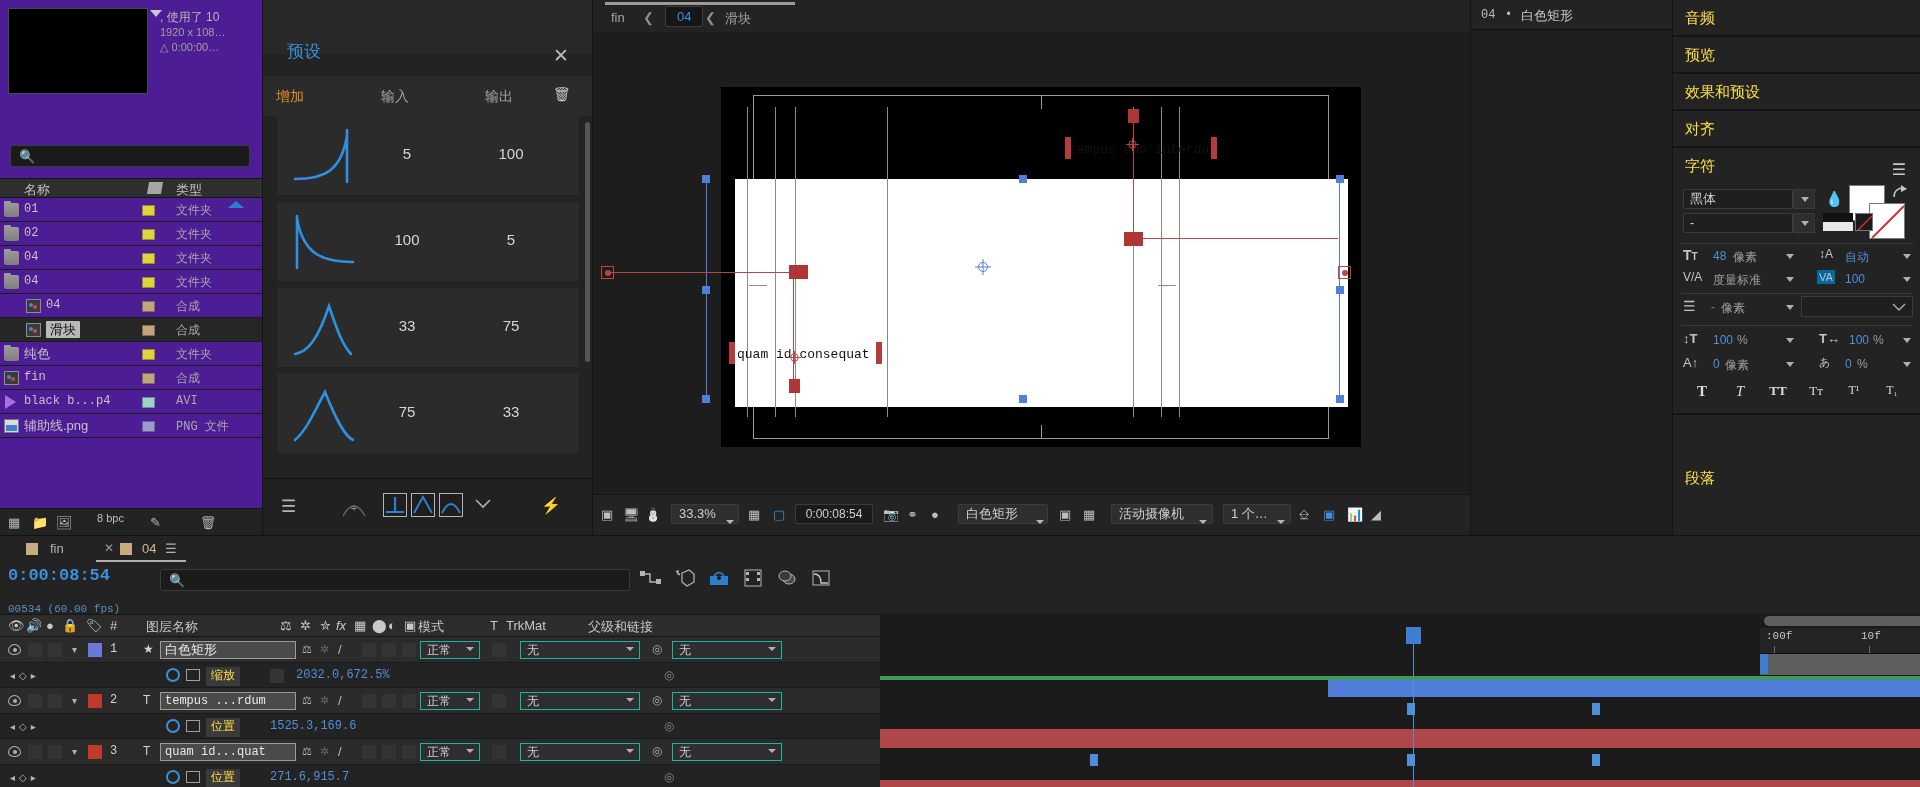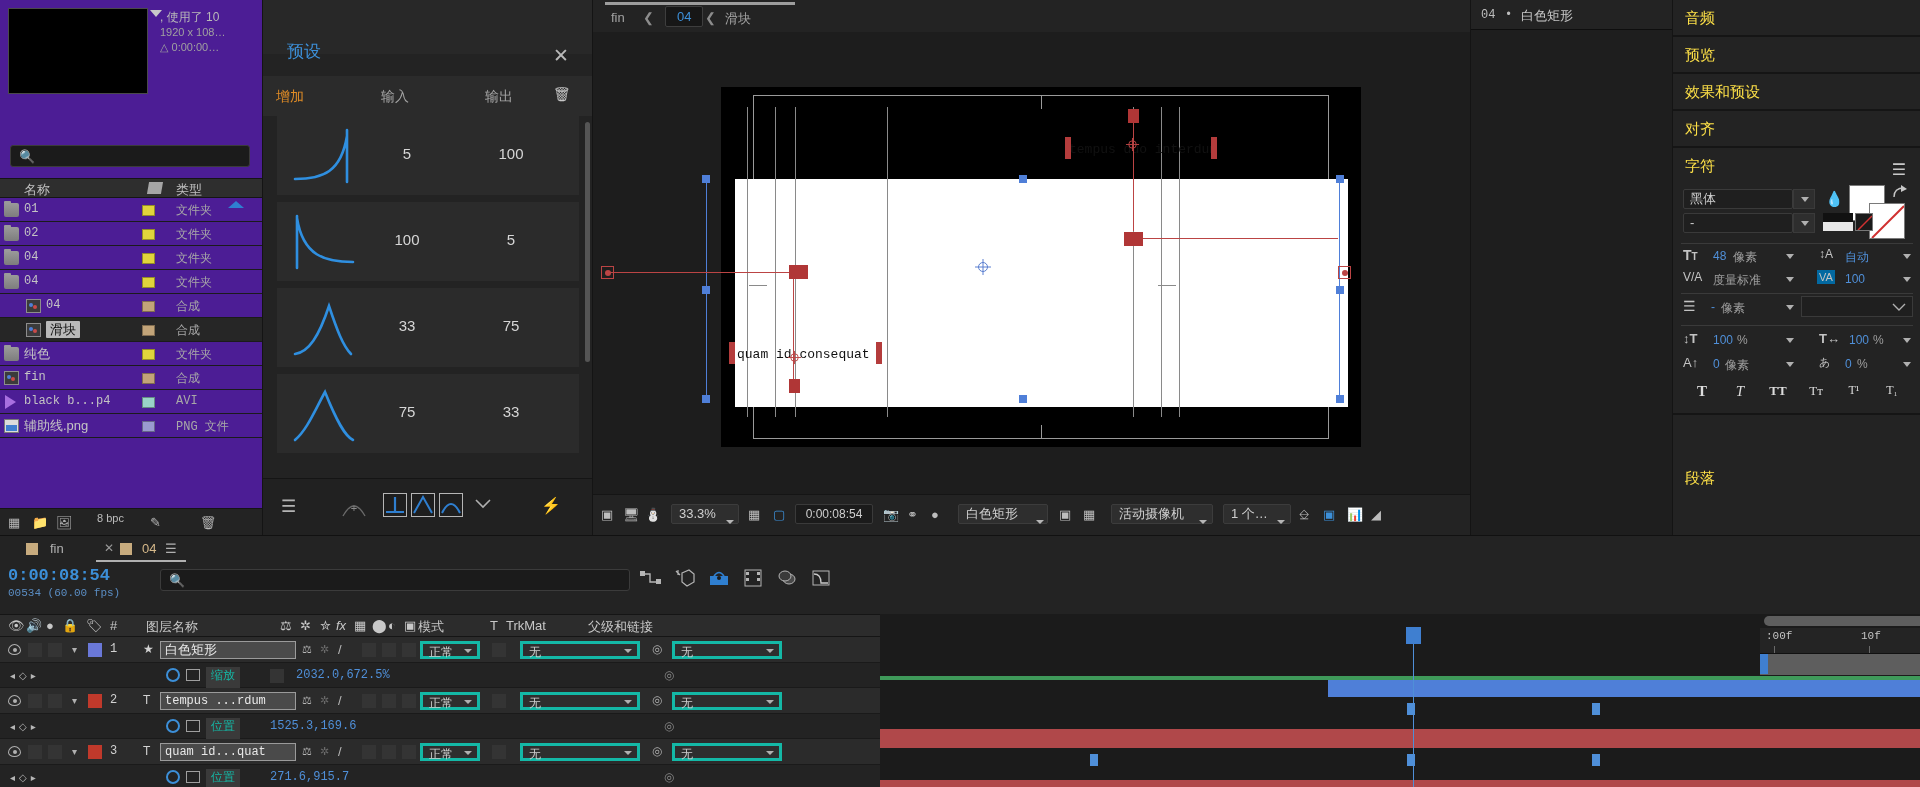--- a/index.html
+++ b/index.html
@@ -129,41 +129,41 @@
   .cicon { position:absolute; color:#c3c3c3; }
   .ccaret { position:absolute; width:0;height:0;border-left:4px solid transparent;border-right:4px solid transparent;border-top:5px solid #b0b0b0; }
 
   
   #timeline { left:0; top:535px; width:1920px; height:252px; background:#232323; border-top:1px solid #111; }
   #tl-tabs { position:absolute; left:0; top:0; width:1920px; height:26px; background:#232323; }
   #tl-tabs .sw { position:absolute; top:7px; width:12px; height:12px; background:#c7ab7e; }
   #tl-tabs .nm { position:absolute; top:5px; font-size:13px; }
   #tl-time { position:absolute; left:8px; top:30px; width:160px; }
   #tl-time .big { font-size:17px; font-weight:bold; color:#3c8fd8; font-family:"Liberation Mono",monospace;}
-  #tl-time .small { font-size:11px; color:#5b8ec4; font-family:"Liberation Mono",monospace; margin-top:2px;}
+  #tl-time .small { font-size:11px; color:#5b8ec4; font-family:"Liberation Mono",monospace; margin-top:18px;}
   #tl-search { position:absolute; left:160px; top:33px; width:470px; height:22px; background:#1b1b1b; border:1px solid #3b3b3b; border-radius:3px; }
   #tl-search .mag { position:absolute; left:8px; top:3px; font-size:13px; color:#9a9a9a; }
   #tl-tools { position:absolute; left:640px; top:32px; }
   #tl-tools .ti { position:absolute; top:0; }
   .tl-head { position:absolute; left:0; top:78px; width:880px; height:23px; background:#2c2c2c; border-top:1px solid #151515; border-bottom:1px solid #151515; font-size:13px; color:#c8c8c8;}
   .tl-head span { position:absolute; top:3px; }
   #layers { position:absolute; left:0; top:101px; width:880px; height:151px; }
   .lrow { position:relative; height:26px; border-bottom:1px solid #1a1a1a; background:#2b2b2b; }
   .prow-k { position:relative; height:25px; border-bottom:1px solid #1a1a1a; background:#232323; }
   .eye { position:absolute; left:8px; top:7px; width:13px; height:11px; border:1px solid #b0b0b0; border-radius:50% 50% 50% 50%/60% 60% 40% 40%; }
   .eye:after{content:"";position:absolute;left:4px;top:3px;width:4px;height:4px;border-radius:50%;background:#b0b0b0;}
   .sqbox { position:absolute; top:6px; width:14px; height:14px; background:#343434; }
   .lbl-field { position:absolute; top:4px; height:18px; background:#4a4a4a; border:1px solid #9a9a9a;
                color:#e8e8e8; font-size:12px; font-family:"Liberation Mono",monospace; line-height:16px; padding-left:4px; }
   .lbl-field.cjk { font-family:"Liberation Sans",sans-serif; font-size:13px; }
   .lcolor { position:absolute; top:6px; width:14px; height:14px; }
   .lnum { position:absolute; top:5px; font-size:12px; color:#d2d2d2; font-family:"Liberation Mono",monospace; }
-  .mode-dd { position:absolute; top:4px; height:18px; background:#2e2e2e; border:3px solid #14b8a6; color:#cdcdcd;
+  .mode-dd { position:absolute; top:4px; height:18px; background:#2e2e2e; border:1px solid #14b8a6; color:#cdcdcd;
              font-size:12px; line-height:16px; padding-left:6px; }
-  .propname { position:absolute; top:4px; height:26px; background:#3a3a3a; color:#14b8a6; font-size:12px; line-height:16px; padding:0 5px; }
+  .propname { position:absolute; top:4px; height:19px; background:#3a3a3a; color:#fde047; font-size:12px; line-height:16px; padding:0 5px; }
   .propval { position:absolute; top:5px; font-size:12px; color:#4f8fd8; font-family:"Liberation Mono",monospace; }
   .stopwatch { position:absolute; top:5px; left:166px; width:14px; height:14px; border:2px solid #3c8fd8; border-radius:50%; }
   .graphico { position:absolute; top:6px; left:186px; width:14px; height:12px; border:1px solid #9f9f9f; }
   .kfnav { position:absolute; left:10px; top:7px; color:#b5b5b5; font-size:10px; letter-spacing:4px; }
 
   
   #tl-right { position:absolute; left:880px; top:78px; width:1040px; height:174px; background:#1b1b1b; }
   #tl-scrollbar { position:absolute; left:884px; top:2px; width:1030px; height:10px; background:#5e5e5e; border-radius:5px; }
   #tl-ruler { position:absolute; left:880px; top:14px; width:1040px; height:26px; background:#242424; border-bottom:1px solid #111; }
   .tick { position:absolute; top:2px; font-size:11px; color:#c4c4c4; font-family:"Liberation Mono",monospace; }

